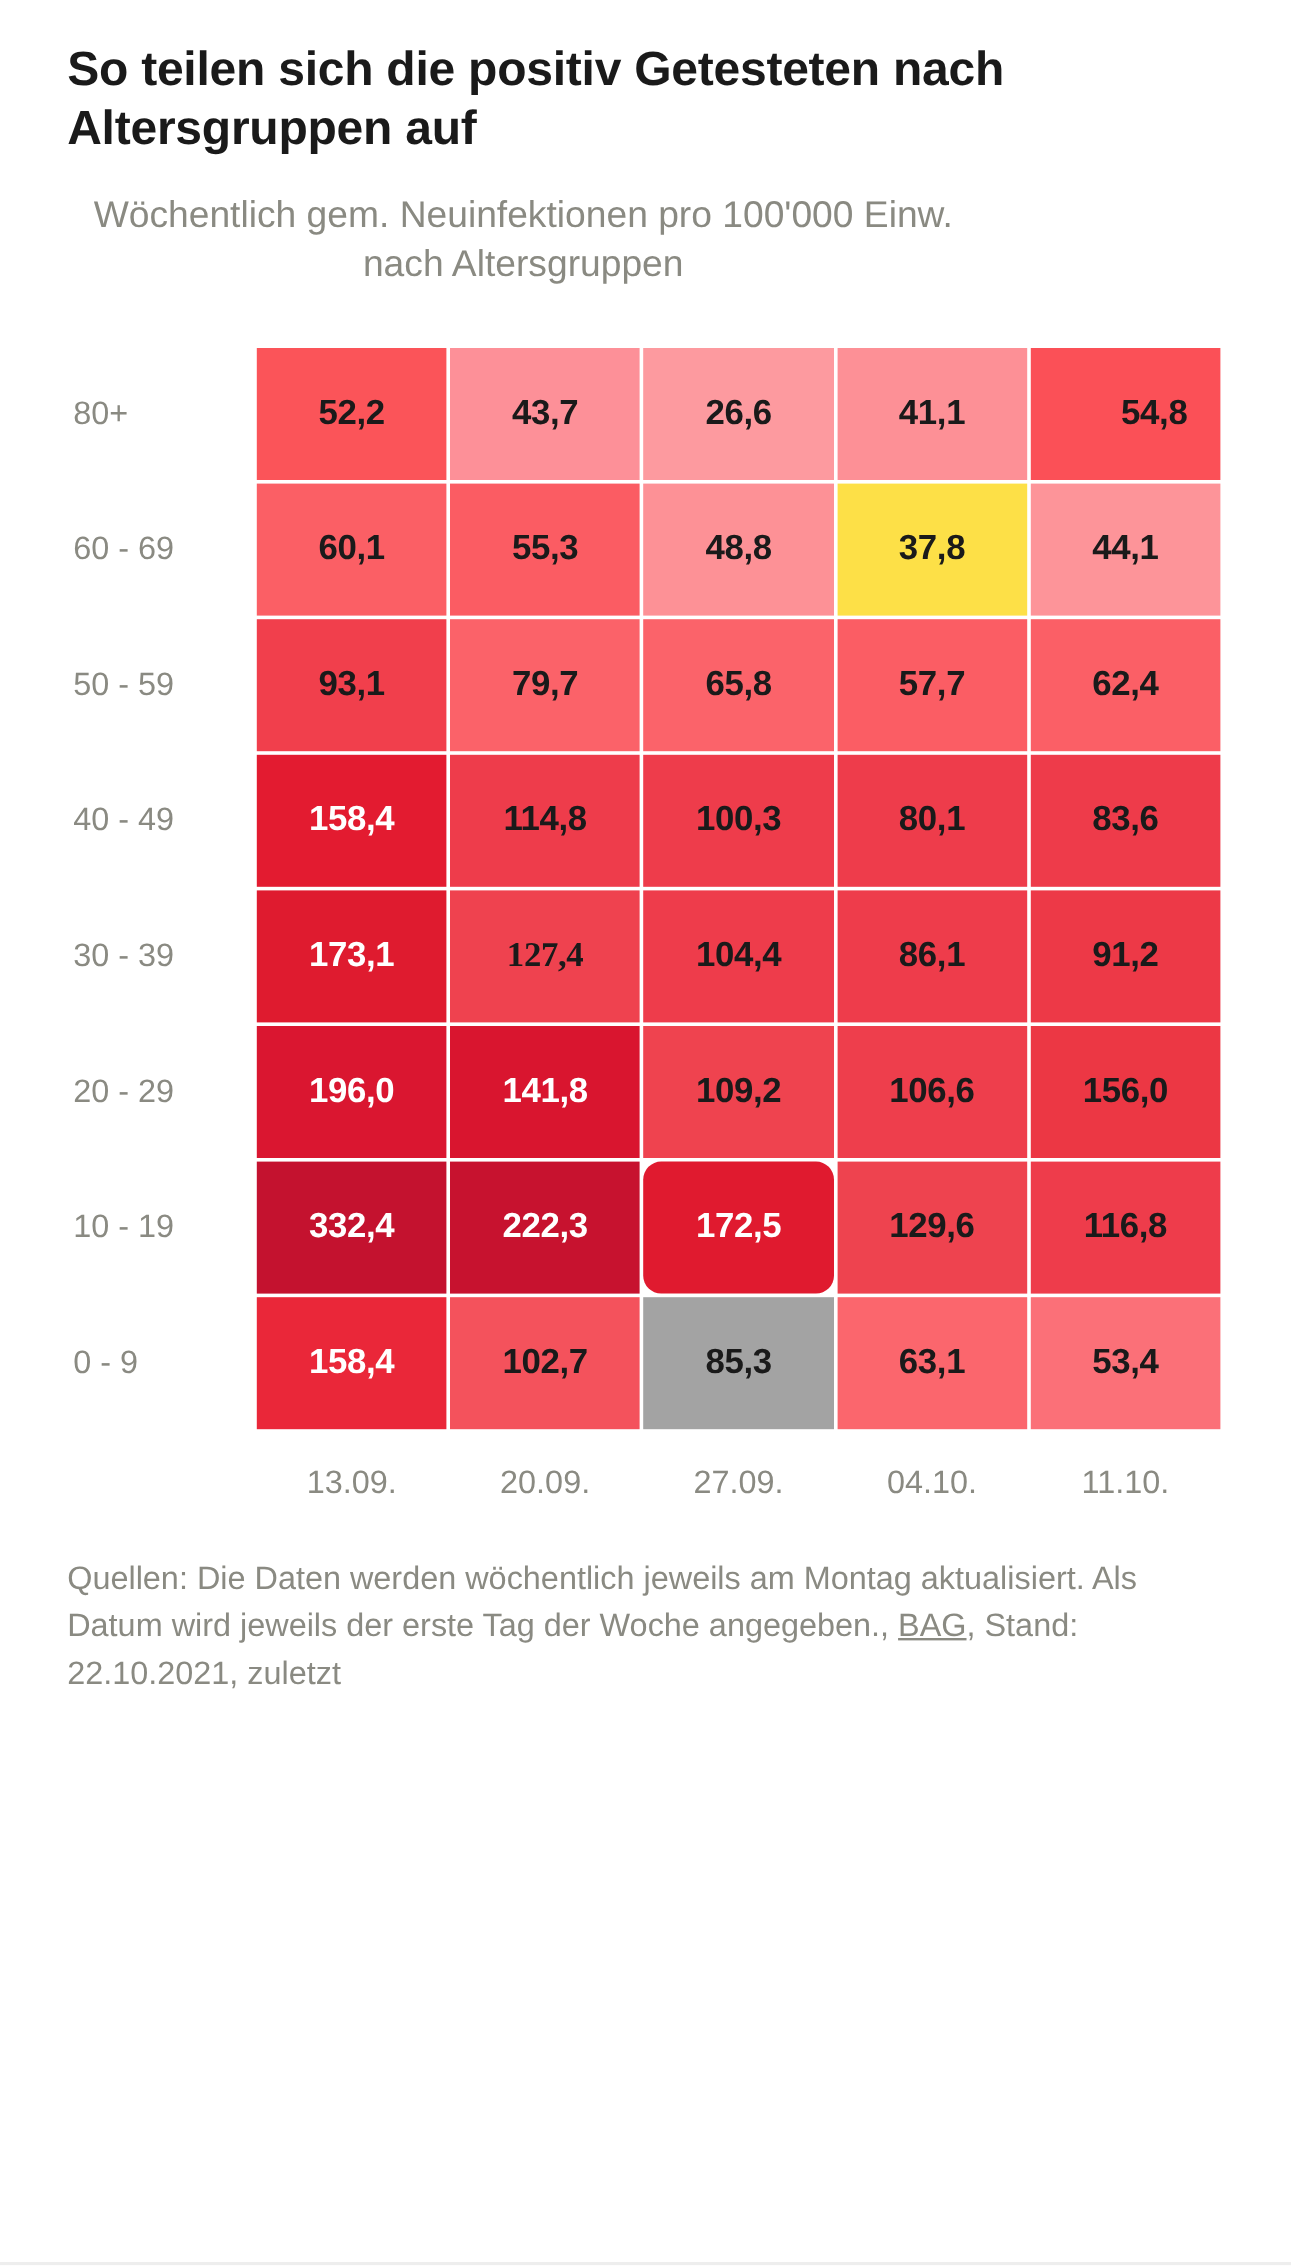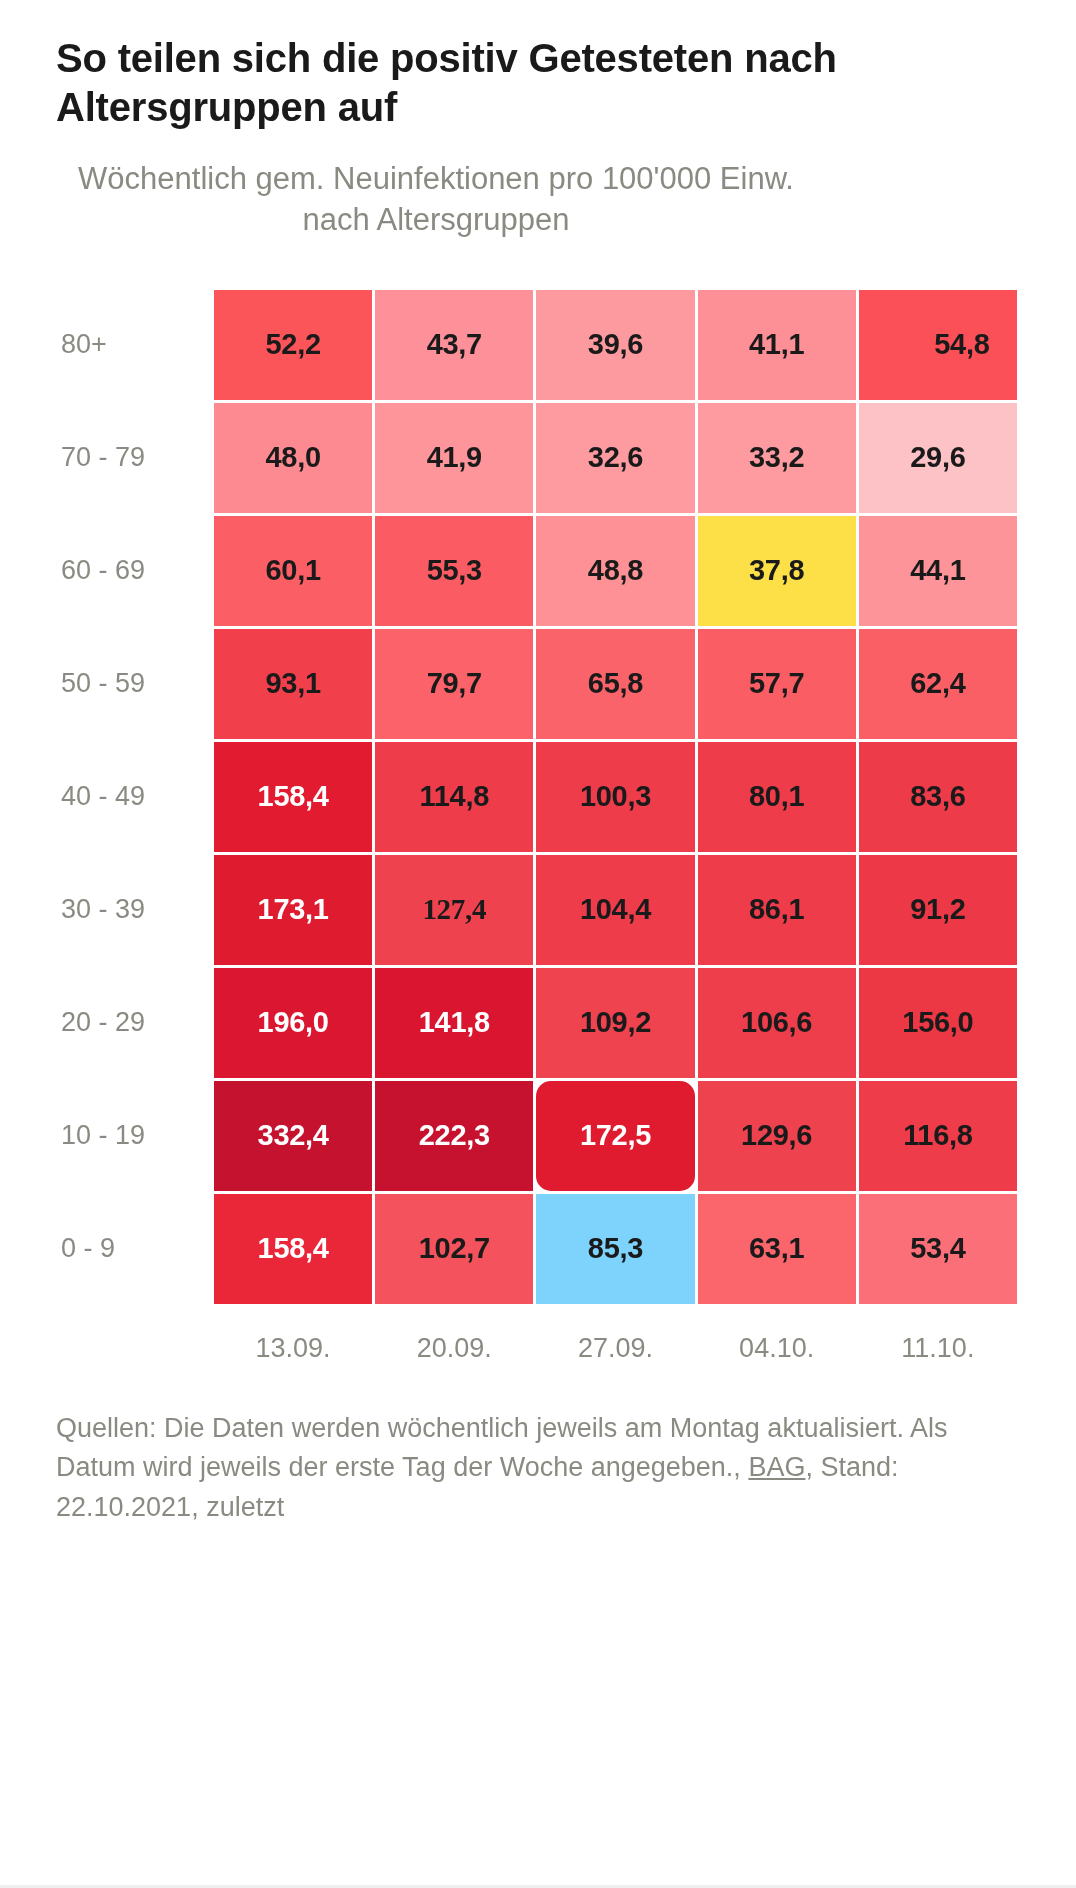--- a/index.html
+++ b/index.html
@@ -105,31 +105,23 @@
     <div class="subtitle">Wöchentlich gem. Neuinfektionen pro 100'000 Einw. nach Altersgruppen</div>
   </div>
 
   <div class="chart-wrap">
     <table class="heatmap">
       <tbody id="heatmap-body">
           <tr>
             <td class="rowlabel">80+</td>
             <td class="cell" style="background-color: rgb(251, 84, 89); color: rgb(26, 26, 26);">52,2</td>
             <td class="cell" style="background-color: rgb(253, 144, 152); color: rgb(26, 26, 26);">43,7</td>
-            <td class="cell" style="background-color: rgb(253, 154, 159); color: rgb(26, 26, 26);">39,6</td>
+            <td class="cell" style="background-color: rgb(253, 154, 159); color: rgb(26, 26, 26);">26,6</td>
             <td class="cell" style="background-color: rgb(253, 144, 150); color: rgb(26, 26, 26);">41,1</td>
             <td class="cell" style="background-color: rgb(251, 80, 87); color: rgb(26, 26, 26); padding-left: 48px;">54,8</td>
-          </tr>
-          <tr>
-            <td class="rowlabel">70 - 79</td>
-            <td class="cell" style="background-color: rgb(253, 138, 145); color: rgb(26, 26, 26);">48,0</td>
-            <td class="cell" style="background-color: rgb(253, 149, 155); color: rgb(26, 26, 26);">41,9</td>
-            <td class="cell" style="background-color: rgb(253, 155, 160); color: rgb(26, 26, 26);">32,6</td>
-            <td class="cell" style="background-color: rgb(253, 155, 160); color: rgb(26, 26, 26);">33,2</td>
-            <td class="cell" style="background-color: rgb(253, 194, 198); color: rgb(26, 26, 26);">29,6</td>
           </tr>
           <tr>
             <td class="rowlabel">60 - 69</td>
             <td class="cell" style="background-color: rgb(251, 95, 101); color: rgb(26, 26, 26);">60,1</td>
             <td class="cell" style="background-color: rgb(251, 92, 99); color: rgb(26, 26, 26);">55,3</td>
             <td class="cell" style="background-color: rgb(253, 145, 150); color: rgb(26, 26, 26);">48,8</td>
             <td class="cell" style="background-color: #fde047; color: rgb(26, 26, 26);">37,8</td>
             <td class="cell" style="background-color: rgb(253, 148, 153); color: rgb(26, 26, 26);">44,1</td>
           </tr>
           <tr>
@@ -169,21 +161,21 @@
             <td class="cell" style="background-color: rgb(196, 18, 47); color: rgb(255, 255, 255);">332,4</td>
             <td class="cell" style="background-color: rgb(199, 18, 47); color: rgb(255, 255, 255);">222,3</td>
             <td class="cell" style="background-color: rgb(224, 26, 47); color: rgb(255, 255, 255); border-radius: 15px;">172,5</td>
             <td class="cell" style="background-color: rgb(238, 67, 79); color: rgb(26, 26, 26);">129,6</td>
             <td class="cell" style="background-color: rgb(238, 60, 75); color: rgb(26, 26, 26);">116,8</td>
           </tr>
           <tr>
             <td class="rowlabel">0 - 9</td>
             <td class="cell" style="background-color: rgb(234, 39, 57); color: rgb(255, 255, 255);">158,4</td>
             <td class="cell" style="background-color: rgb(244, 82, 92); color: rgb(26, 26, 26);">102,7</td>
-            <td class="cell" style="background-color: #7dd3fc; color: rgb(26, 26, 26);">85,3</td>
+            <td class="cell" style="background-color: #a3a3a3; color: rgb(26, 26, 26);">85,3</td>
             <td class="cell" style="background-color: rgb(251, 102, 109); color: rgb(26, 26, 26);">63,1</td>
             <td class="cell" style="background-color: rgb(251, 112, 120); color: rgb(26, 26, 26);">53,4</td>
           </tr>
           <tr>
             <td class="corner"></td>
             <td class="datelabel">13.09.</td>
             <td class="datelabel">20.09.</td>
             <td class="datelabel">27.09.</td>
             <td class="datelabel">04.10.</td>
             <td class="datelabel">11.10.</td>

